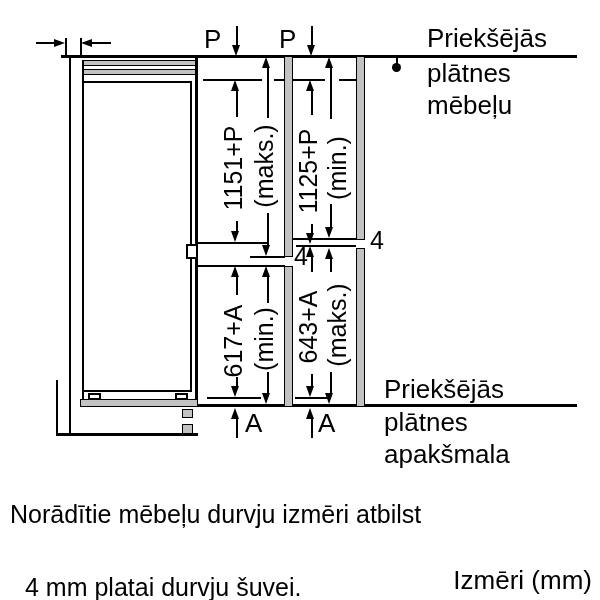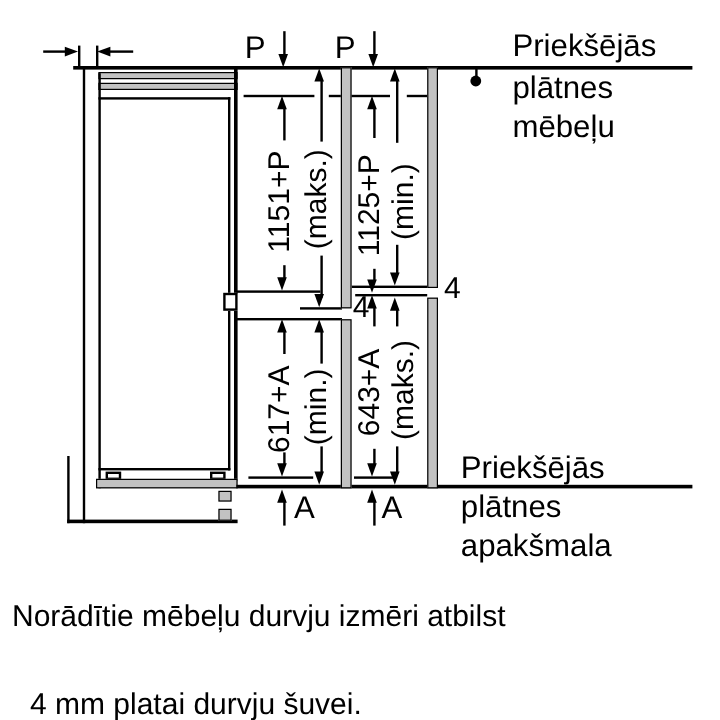--- a/index.html
+++ b/index.html
@@ -154,14 +154,15 @@
   <div class="v" style="left:396px;top:57px;height:8px;width:1.8px;"></div>
   <div class="dot" style="left:392px;top:63px;"></div>
 
   <div class="txt" style="left:384px;top:375px;">Priekšējās</div>
   <div class="txt" style="left:384px;top:408px;">plātnes</div>
   <div class="txt" style="left:384px;top:440px;">apakšmala</div>
 
   <div class="txt small" style="left:10px;top:501px;">Norādītie mēbeļu durvju izmēri atbilst</div>
   <div class="txt small" style="left:25px;top:534px;margin-top:40px;">4 mm platai durvju šuvei.</div>
 
+  <div class="txt" style="right:8px;top:566px;">Izmēri (mm)</div>
 
 </div>
 
 </body></html>

